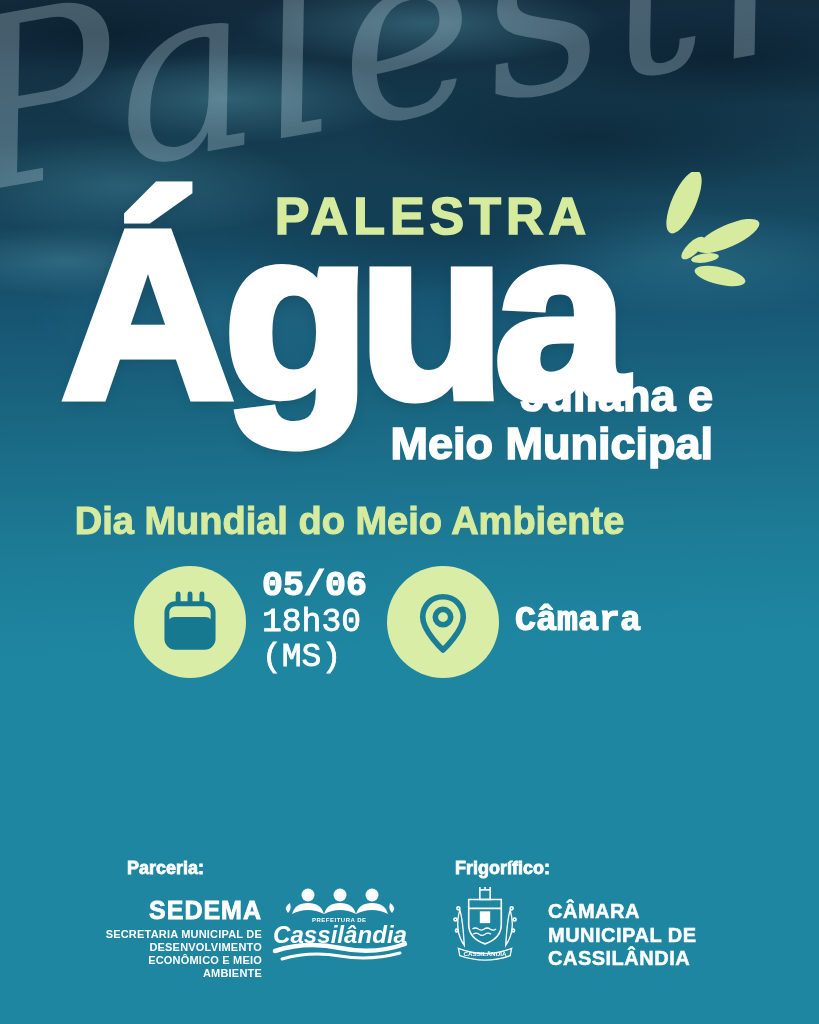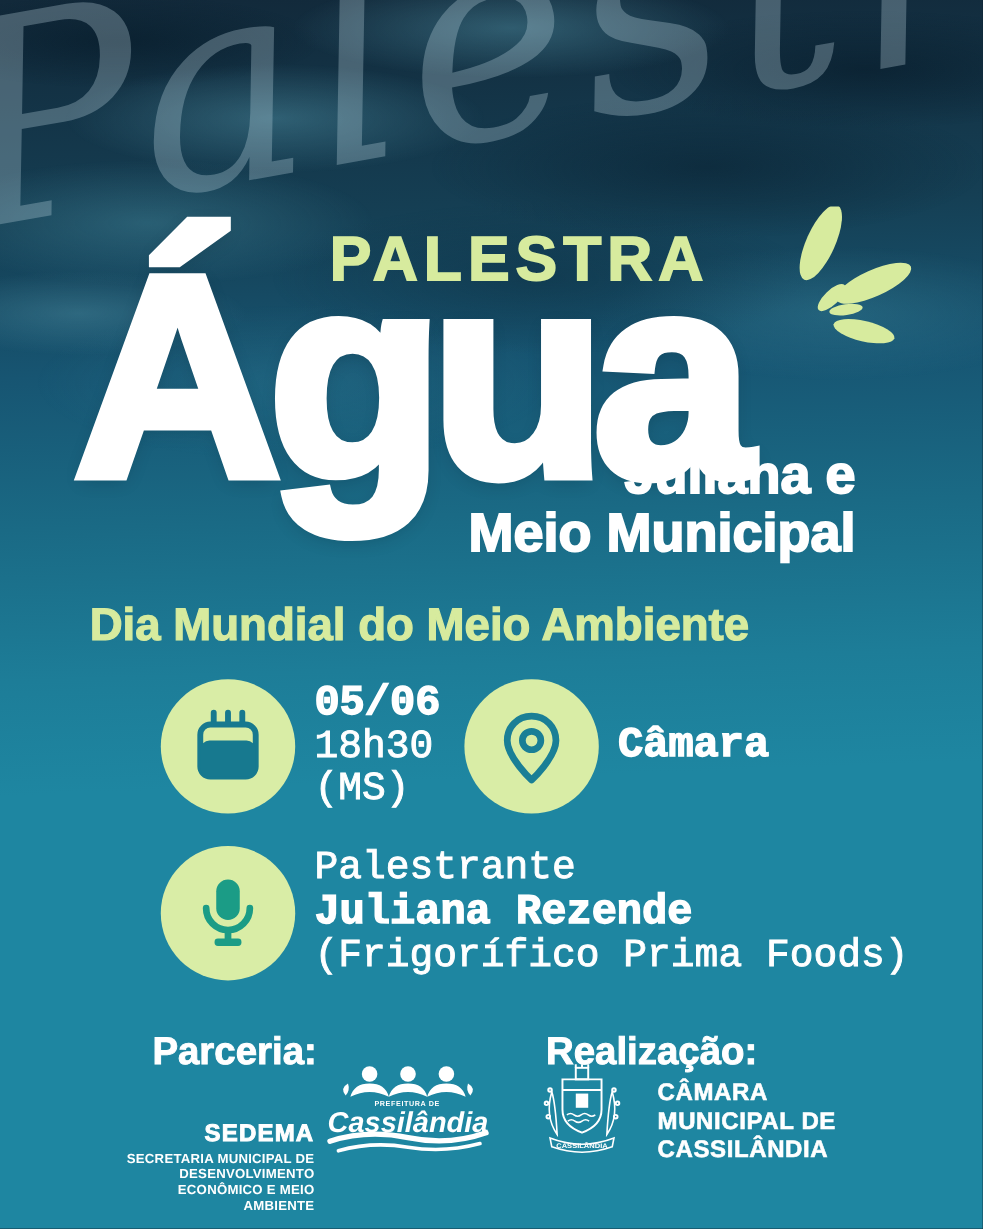--- a/index.html
+++ b/index.html
@@ -37,26 +37,26 @@
     font-size:38px; font-weight:bold; color:#d7eb9e; -webkit-text-stroke:1px #d7eb9e;}
   .card{ position:absolute; display:flex; align-items:center; gap:16px;font-family:Liberation Mono, monospace;}
   .card-date{ left:134px; top:566px; }
   .card-venue{ left:387px; top:566px; }
   .card-speaker{ left:134px; top:705px; }
   .badge{ width:112px; height:112px; border-radius:50%; background:#d9eda6;
     display:flex; align-items:center; justify-content:center; flex:0 0 auto;}
   .card-text{ color:#fff; line-height:1.06; }
   .card-text .ln{ font-size:33px; -webkit-text-stroke:.8px #fff; }
   .card-text .b{ font-weight:bold; font-size:35px; -webkit-text-stroke:1.2px #fff; }
-  .footer-label{ position:absolute; font-size:32px; font-weight:bold; color:#fff;
+  .footer-label{ position:absolute; font-size:18px; font-weight:bold; color:#fff;
     -webkit-text-stroke:.8px #fff;}
   .lbl-parceria{ left:127px; top:858px; }
   .lbl-realizacao{ left:455px; top:858px; }
   .sedema{ position:absolute; left:102px; top:896px; width:160px; text-align:right; color:#fff;}
-  .sedema-name{ font-size:20px; font-weight:bold; letter-spacing:1px;margin-top:38px; -webkit-text-stroke:.8px #fff;}
+  .sedema-name{ font-size:25px; font-weight:bold; letter-spacing:1px; -webkit-text-stroke:.8px #fff;}
   .sedema-desc{ font-size:11px; font-weight:bold; line-height:1.18; margin-top:3px; letter-spacing:.2px;}
   .pref-logo{ position:absolute; left:270px; top:886px; }
   .crest{ position:absolute; left:448px; top:886px; }
   .camara-text{ position:absolute; left:548px; top:900px; color:#fff;
     font-size:20px; font-weight:bold; line-height:1.18; letter-spacing:.5px; -webkit-text-stroke:.5px #fff;}
 </style>
 </head>
 <body>
 
 <div class="poster">
@@ -113,38 +113,23 @@
           <path d="M50 14 C33 14 21 27 21 43 C21 63 50 90 50 90 C50 90 79 63 79 43 C79 27 67 14 50 14 Z"></path>
           <circle cx="50" cy="43" r="11"></circle>
         </g>
       </svg>
     </div>
     <div class="card-text">
       <div class="ln b">Câmara</div>
     </div>
   </div>
 
-  <div class="card card-speaker">
-    <div class="badge">
-      <svg width="70" height="70" viewBox="0 0 100 100">
-        <rect x="36" y="10" width="28" height="48" rx="14" fill="#1b9c86"></rect>
-        <path d="M24 44 a26 26 0 0 0 52 0" stroke="#1b9c86" stroke-width="8" fill="none" stroke-linecap="round"></path>
-        <line x1="50" y1="70" x2="50" y2="82" stroke="#1b9c86" stroke-width="8"></line>
-        <rect x="34" y="80" width="32" height="9" rx="4" fill="#1b9c86"></rect>
-      </svg>
-    </div>
-    <div class="card-text">
-      <div class="ln">Palestrante</div>
-      <div class="ln b">Juliana Rezende</div>
-      <div class="ln">(Frigorífico Prima Foods)</div>
-    </div>
-  </div>
 
   <div class="footer-label lbl-parceria">Parceria:</div>
-  <div class="footer-label lbl-realizacao">Realização:</div>
+  <div class="footer-label lbl-realizacao">Frigorífico:</div>
 
   <div class="sedema">
     <div class="sedema-name">SEDEMA</div>
     <div class="sedema-desc">
       <div>SECRETARIA MUNICIPAL DE</div>
       <div>DESENVOLVIMENTO</div>
       <div>ECONÔMICO E MEIO AMBIENTE</div>
     </div>
   </div>
 

